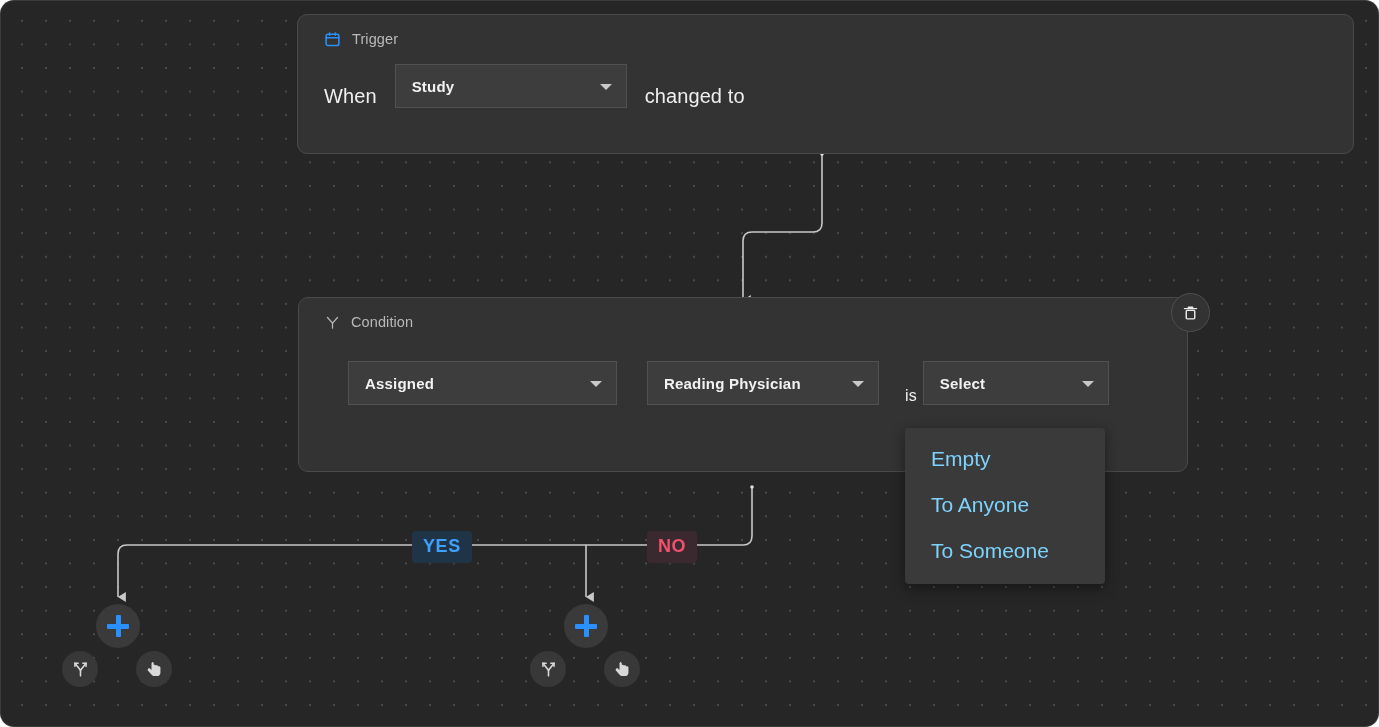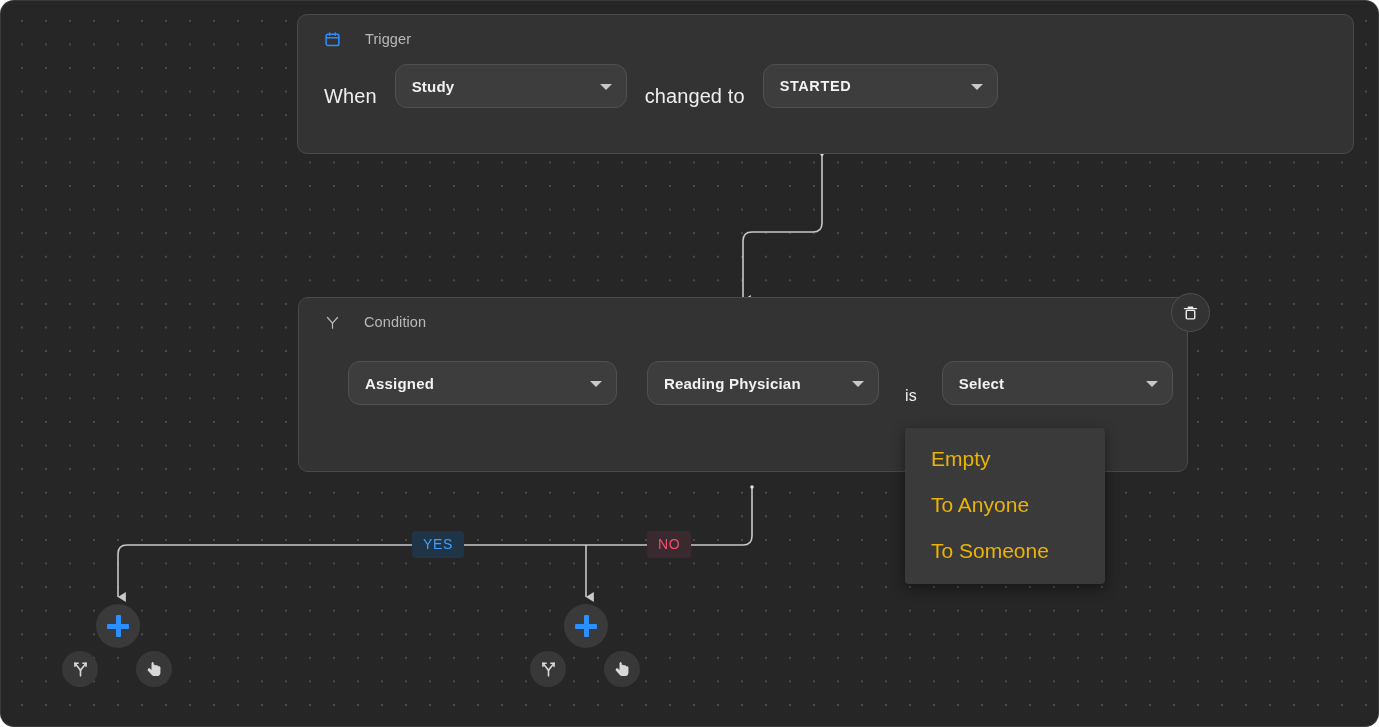--- a/index.html
+++ b/index.html
@@ -47,21 +47,21 @@
     position: absolute;
     background: #333333;
     border: 1px solid #4a4a4a;
     border-radius: 10px;
     box-sizing: border-box;
   }
 
   .node-head {
     display: flex;
     align-items: center;
-    gap: 24px;
+    gap: 11px;
     padding: 13px 0 0 26px;
     height: 22px;
   }
 
   .node-title {
     color: #b9b9b9;
     font-size: 14.5px;
     letter-spacing: .1px;
   }
 
@@ -77,21 +77,21 @@
     font-size: 20px;
     letter-spacing: .1px;
     white-space: nowrap;
   }
 
   
   .sel {
     position: relative;
     background: #3d3d3d;
     border: 1px solid #515151;
-    border-radius: 12px;
+    border-radius: 0;
     box-sizing: border-box;
     height: 44px;
     display: flex;
     align-items: center;
     padding: 0 34px 0 16px;
     cursor: pointer;
   }
   .sel-val {
     color: #f2f2f2;
     font-size: 15px;
@@ -118,21 +118,21 @@
   #sel-entity   { width: 232px; margin-left: 18px; }
   #sel-field    { width: 232px; margin-left: 25px; }
   #sel-value    { width: 235px; margin-left: 18px; }
   #kw-changed   { margin-left: 18px; }
 
   
   #condition-node { left: 298px; top: 297px; width: 890px; height: 175px; }
   #cond-row { margin-top: 28px; padding-left: 49px; }
   #sel-cond-a { width: 269px; }
   #sel-cond-b { width: 232px; margin-left: 30px; }
-  #sel-cond-c { width: 231px; margin-left: 25px; }
+  #sel-cond-c { width: 186px; margin-left: 6px; }
   #kw-is { margin-left: 26px; font-size: 16px; }
 
   
   #delete-btn {
     position: absolute;
     left: 1171px; top: 293px;
     width: 37px; height: 37px;
     border-radius: 50%;
     background: #333333;
     border: 1px solid #4f4f4f;
@@ -147,34 +147,34 @@
     position: absolute;
     left: 905px; top: 428px;
     width: 200px;
     background: #3a3a3a;
     border-radius: 4px;
     box-shadow: 0 4px 14px rgba(0,0,0,.45);
     padding: 8px 0 10px 0;
     z-index: 40;
   }
   .dd-item {
-    color: #eab308;
+    color: #7dd3fc;
     font-size: 21px;
     padding: 11px 0 11px 26px;
     cursor: pointer;
     white-space: nowrap;
   }
 
   
   .branch-label {
     position: absolute;
     border-radius: 4px;
     padding: 5px 11px 6px 11px;
-    font-size: 14px;
-    font-weight: normal;
+    font-size: 18px;
+    font-weight: bold;
     letter-spacing: .6px;
     z-index: 12;
   }
   #label-yes { left: 412px; top: 531px; background: #1f3547; color: #3fa0ff; }
   #label-no  { left: 647px; top: 531px; background: #3a2a30; color: #f2506e; }
 
   
   .add-btn {
     position: absolute;
     width: 44px; height: 44px;
@@ -260,24 +260,20 @@
         <span class="kw">When</span>
 
         <div class="sel" id="sel-entity">
           <span class="sel-val">Study</span>
           <span class="caret"></span>
         </div>
 
 
         <span class="kw" id="kw-changed">changed to</span>
 
-        <div class="sel" id="sel-value">
-          <span class="sel-val caps">STARTED</span>
-          <span class="caret"></span>
-        </div>
       </div>
     </div>
 
     <div class="node" id="condition-node">
       <div class="node-head">
         <span style="display:flex;">
           <svg width="15" height="15" viewBox="0 0 24 24" fill="none" stroke="#b9b9b9" stroke-width="2" stroke-linecap="round" stroke-linejoin="round">
             <path d="M4 4 L12 13 L20 4"></path>
             <path d="M12 13 L12 21"></path>
           </svg>

